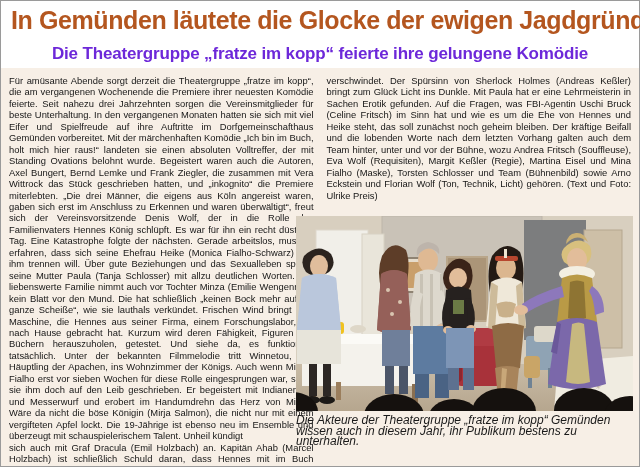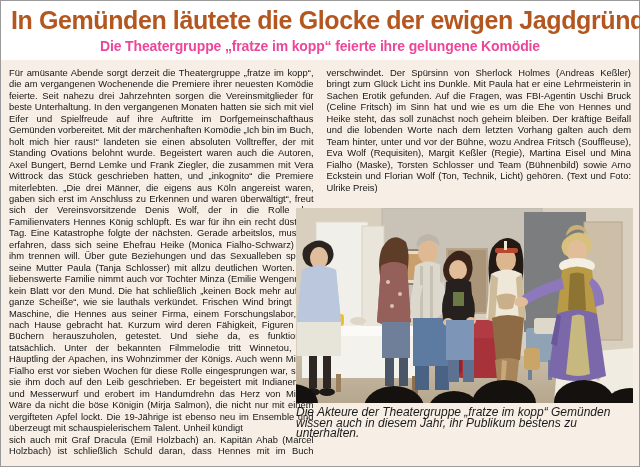--- a/index.html
+++ b/index.html
@@ -34,27 +34,27 @@
     color: #b4561f;
     font-family: "Liberation Sans", sans-serif;
     font-weight: bold;
     font-size: 25px;
     line-height: 27px;
     letter-spacing: -0.4px;
     white-space: nowrap;
     margin: 2px 0 0 0;
   }
   .subheadline {
-    color: #ec4899;
+    color: #6d28d9;
     font-family: "Liberation Sans", sans-serif;
     font-weight: bold;
-    font-size: 14px;
+    font-size: 17px;
     line-height: 16px;
     letter-spacing: -0.15px;
-    margin: 4px 0 1px 0;
+    margin: 12px 0 1px 0;
     white-space: nowrap;
   }
 
   
   .article {
     position: relative;
     padding: 7px 8px 0 8px;
     height: 404px;
     box-sizing: border-box;
   }

